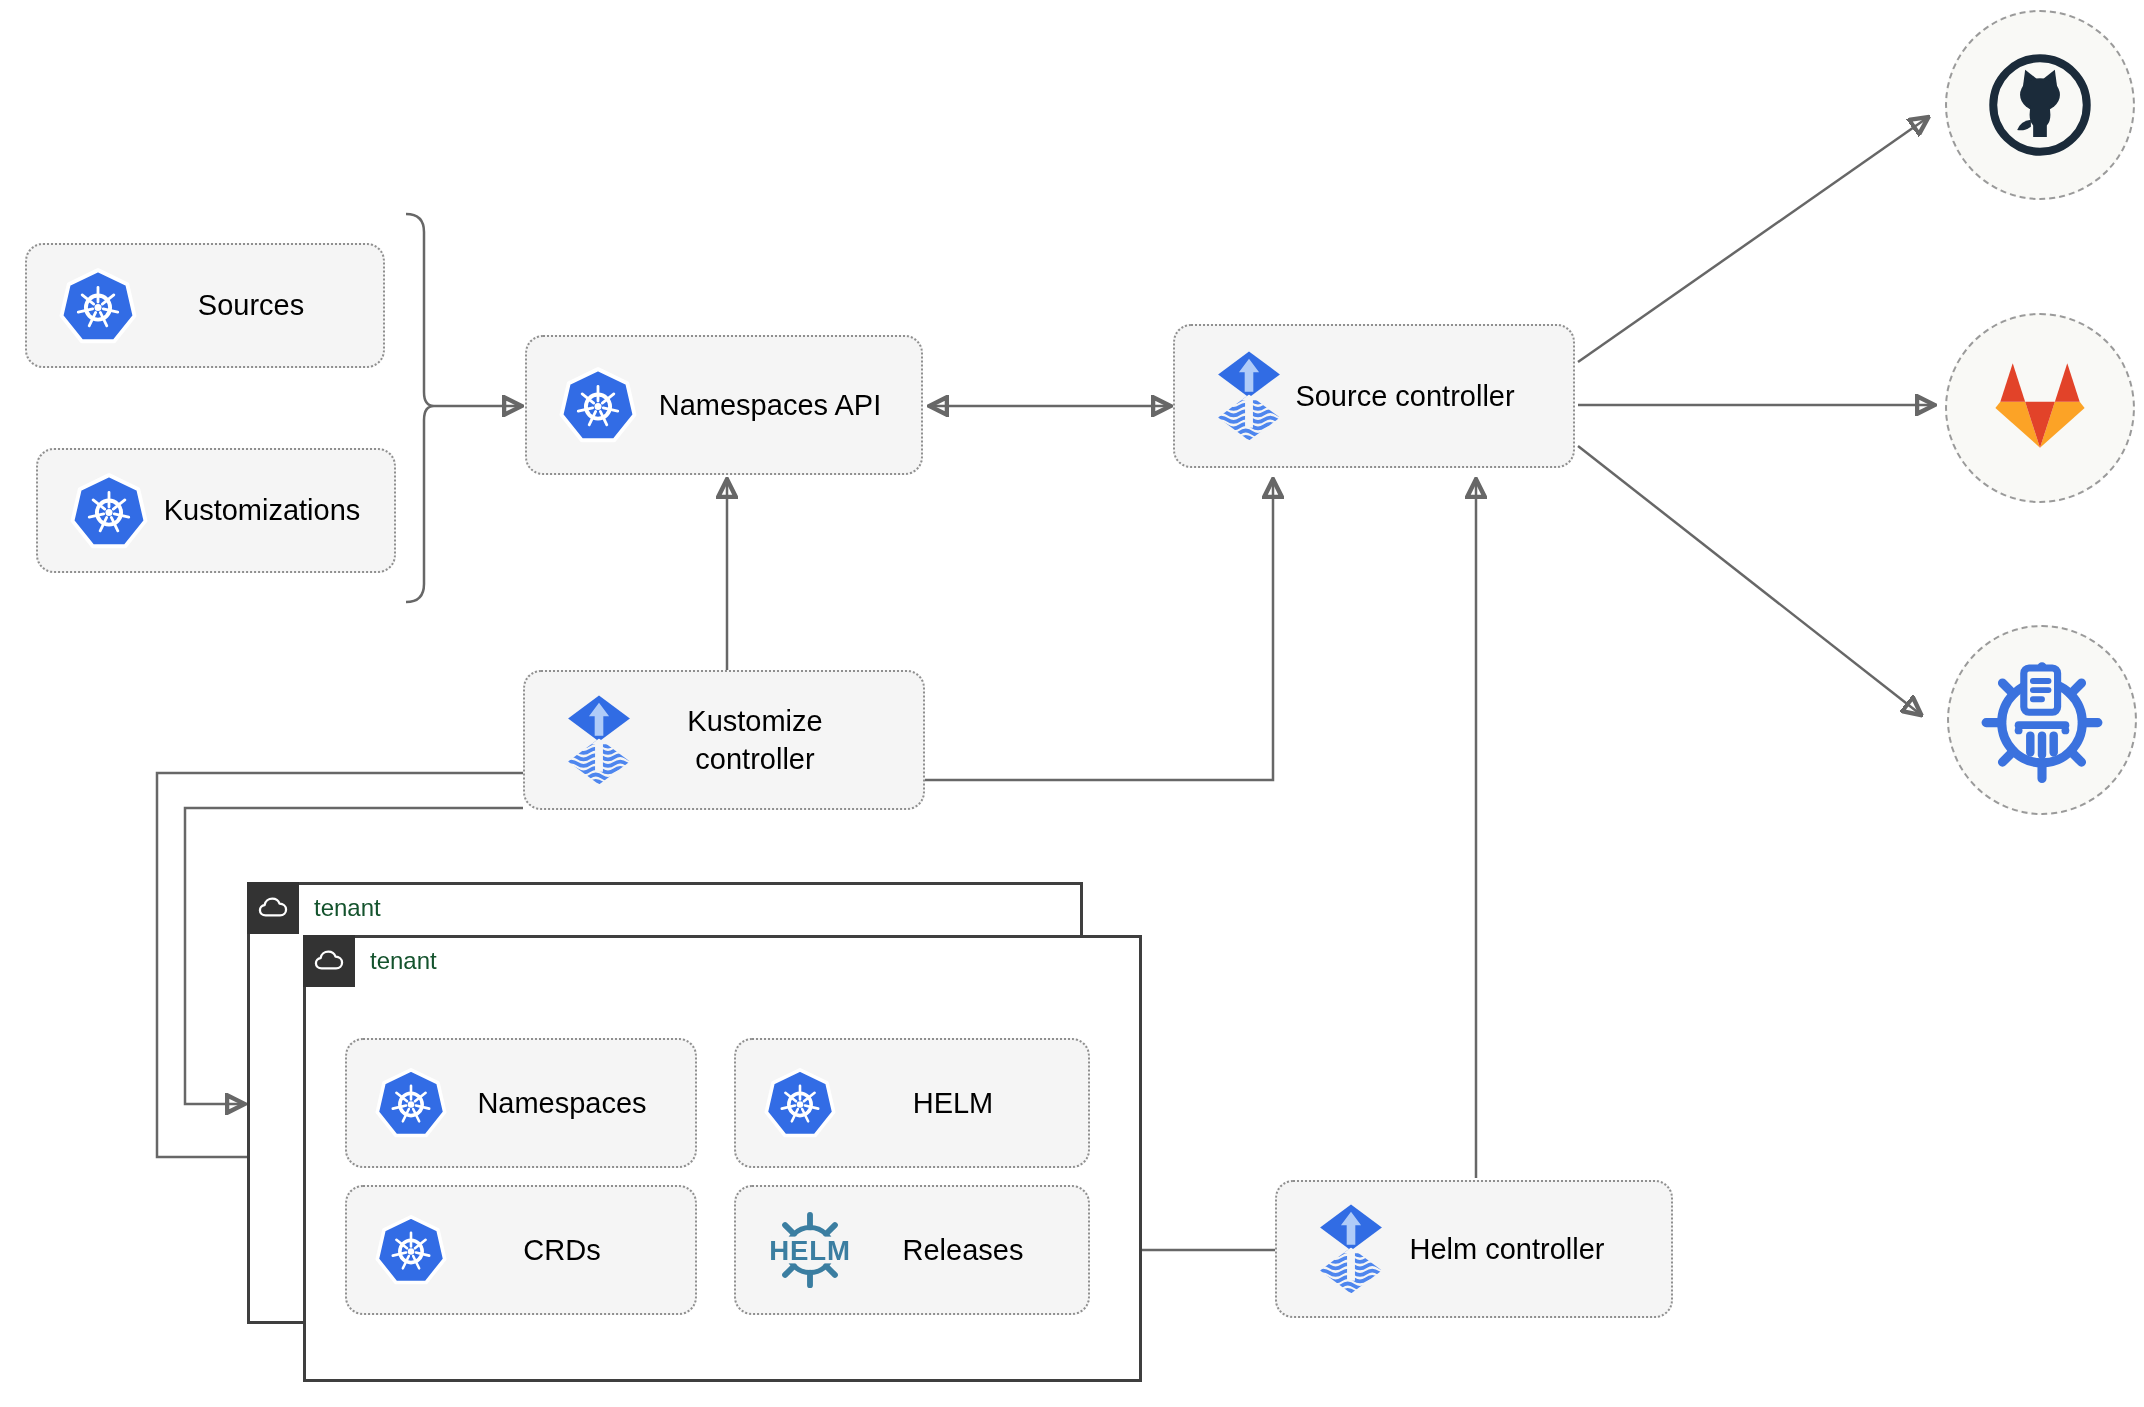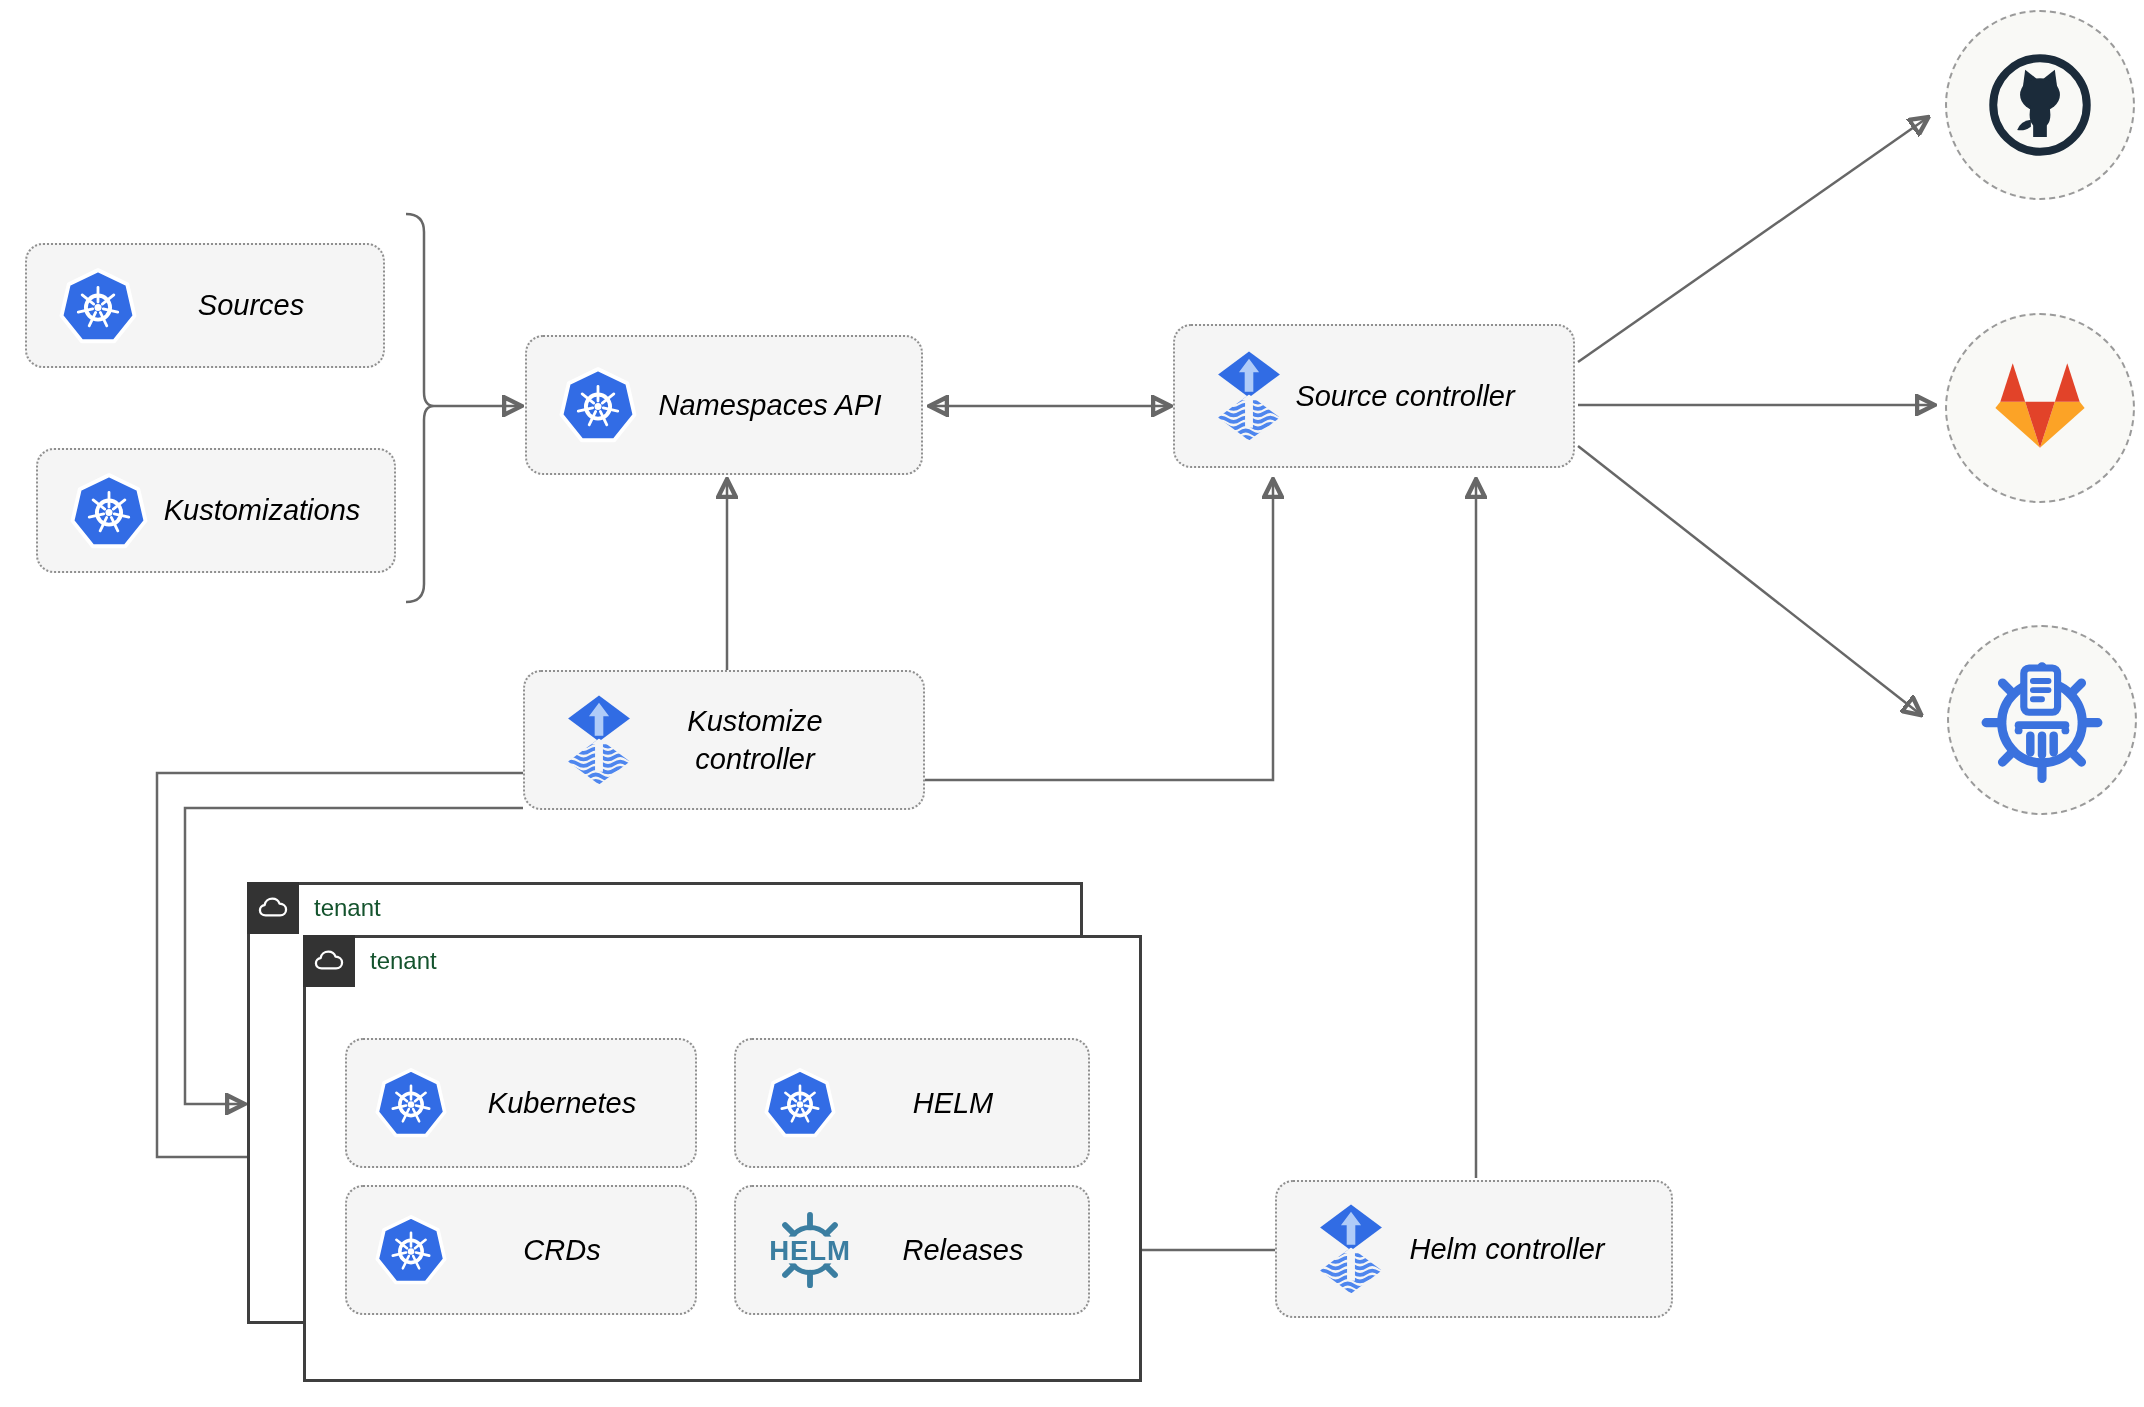--- a/index.html
+++ b/index.html
@@ -1,21 +1,21 @@
 <!DOCTYPE html>
 <html><head>
 <meta charset="utf-8">
 <style>
   html,body{margin:0;padding:0;background:#ffffff;}
   #canvas{position:relative;width:2144px;height:1407px;background:#ffffff;overflow:hidden;
           font-family:"Liberation Sans","DejaVu Sans",sans-serif;color:#000;}
   .node{position:absolute;box-sizing:border-box;background:#f5f5f5;
         border:2.5px dotted #8f8f8f;border-radius:18px;
         display:flex;align-items:center;}
-  .node .label{flex:1;text-align:center;font-size:29px;line-height:1.32;color:#000;padding-right:18px;font-style:italic;}
+  .node .label{flex:1;text-align:center;font-size:29px;line-height:1.32;color:#000;padding-right:18px;}
   .icon-k8s{width:78px;height:78px;margin-left:32px;flex:0 0 auto;}
   .icon-flux{width:72px;height:92px;margin-left:38px;flex:0 0 auto;}
   .icon-helm{width:92px;height:84px;margin-left:28px;flex:0 0 auto;}
   .tenant{position:absolute;box-sizing:border-box;background:#ffffff;border:3px solid #3f3f3f;}
   .tenant-tab{position:absolute;left:-3px;top:-3px;width:52px;height:52px;background:#333333;
               display:flex;align-items:center;justify-content:center;}
   .tenant-tab svg{width:32px;height:32px;}
   .tenant-name{position:absolute;left:64px;top:-3px;height:52px;display:flex;align-items:center;
                font-size:24px;color:#14532d;}
   .remote{position:absolute;box-sizing:border-box;width:190px;height:190px;border-radius:50%;
@@ -139,21 +139,21 @@
     <svg class="icon-flux" viewBox="0 0 100 128">
         <use href="#sym-flux"></use>
       </svg>
     <div class="label" style="max-width:240px">Helm controller</div>
   </div>
 
   <div class="node" style="left:345px;top:1038px;width:352px;height:130px">
     <svg class="icon-k8s" style="width:72px;height:72px;margin-left:28px" viewBox="0 0 100 100">
         <use href="#sym-k8s"></use>
       </svg>
-    <div class="label">Kubernetes</div>
+    <div class="label">Namespaces</div>
   </div>
 
   <div class="node" style="left:734px;top:1038px;width:356px;height:130px">
     <svg class="icon-k8s" style="width:72px;height:72px;margin-left:28px" viewBox="0 0 100 100">
         <use href="#sym-k8s"></use>
       </svg>
     <div class="label">HELM</div>
   </div>
 
   <div class="node" style="left:345px;top:1185px;width:352px;height:130px">

